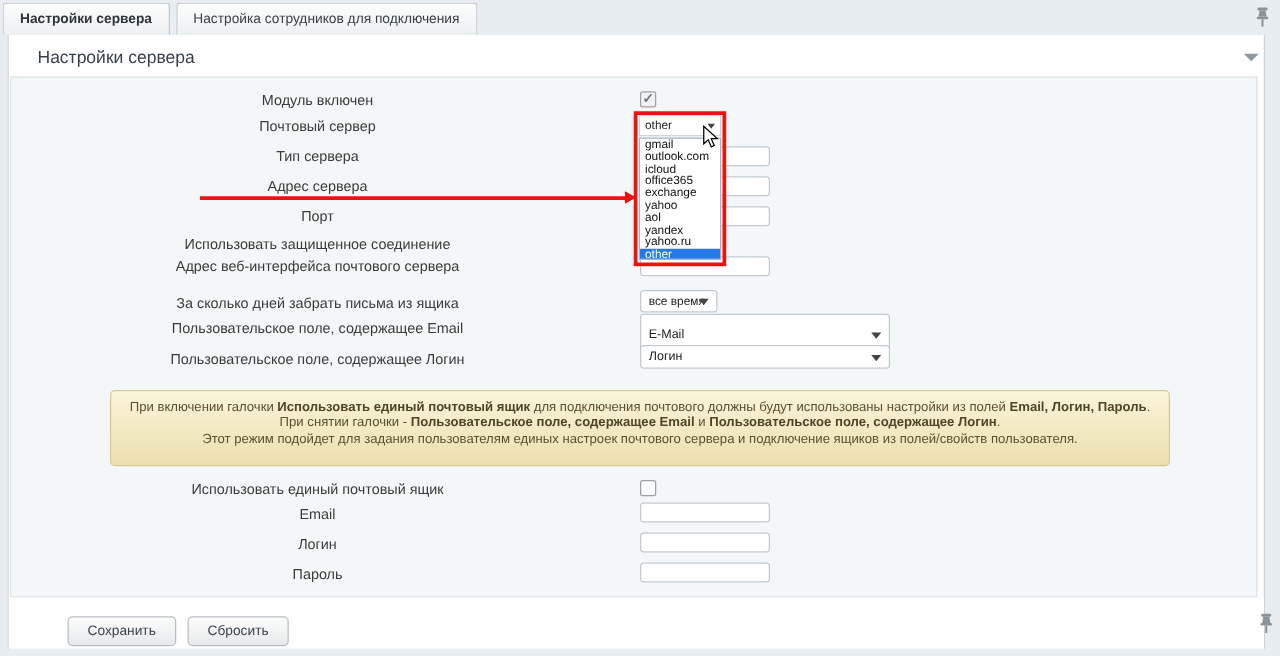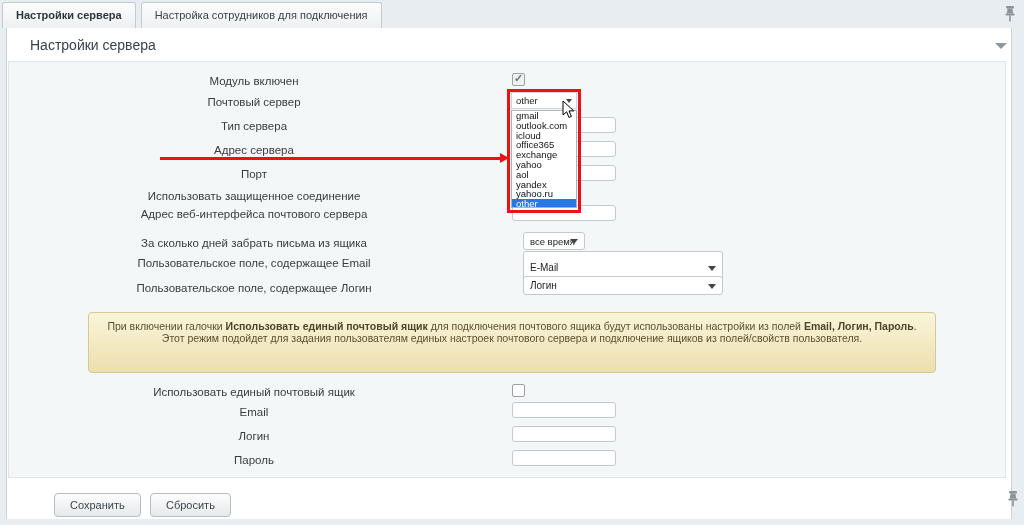--- a/index.html
+++ b/index.html
@@ -47,21 +47,21 @@
   .checkbox {
     position:absolute; left:512px; width:13px; height:13px;
     border:1px solid #9aa2a8; border-radius:2px; background:#fff; z-index:2; cursor:pointer;
   }
   .checkbox.checked { background:#f0f1f2; }
   .checkbox.checked::after {
     content:"✓"; position:absolute; left:1px; top:-2px; font-size:11px; color:#6d7478; font-weight:bold;
   }
   .fake-select {
     position:absolute; background:#fff; border:1px solid #c3cacf; border-radius:3px;
-    font-size:10px; color:#222; display:flex; align-items:center; padding:0 6px; z-index:2; cursor:pointer;margin-left:11px;
+    font-size:10px; color:#222; display:flex; align-items:center; padding:0 6px; z-index:2; cursor:pointer;
   }
   .fake-select .arr {
     position:absolute; right:6px; top:50%; margin-top:-2px;
     width:0; height:0; border-left:4px solid transparent; border-right:4px solid transparent; border-top:5px solid #444;
   }
   
   .dd-closed {
     position:absolute; left:511px; top:92px; width:66px; height:17px; background:#fff;
     border:1px solid #cfd5d9; font-size:9.5px; color:#222; display:flex; align-items:center; padding:0 4px;
     z-index:6; cursor:pointer;
@@ -180,21 +180,22 @@
   <span class="arr"></span>
 </div>
 
 <div class="lbl" style="top:282px">Пользовательское поле, содержащее Логин</div>
 <div class="fake-select" style="left:512px; top:276px; width:200px; height:19px">
   <span>Логин</span>
   <span class="arr"></span>
 </div>
 
 <div class="notice">
-    <div><span>При включении галочки </span><b>Использовать единый почтовый ящик</b><span> для подключения почтового ящика будут использованы настройки из полей </span><b>Email, Логин, Пароль</b><span>.</span></div>
+    <div><span>При включении галочки </span><b>Использовать единый почтовый ящик</b><span> для подключения почтового должны будут использованы настройки из полей </span><b>Email, Логин, Пароль</b><span>.</span></div>
+    <div><span>При снятии галочки - </span><b>Пользовательское поле, содержащее Email</b><span> и </span><b>Пользовательское поле, содержащее Логин</b><span>.</span></div>
     <div><span>Этот режим подойдет для задания пользователям единых настроек почтового сервера и подключение ящиков из полей/свойств пользователя.</span></div>
   </div>
 
 <div class="lbl" style="top:386px">Использовать единый почтовый ящик</div>
 <div class="checkbox" style="top:384px"></div>
 
 <div class="lbl" style="top:406px">Email</div>
 <input class="txt-input" style="top: 402px;">
 
 <div class="lbl" style="top:430px">Логин</div>

